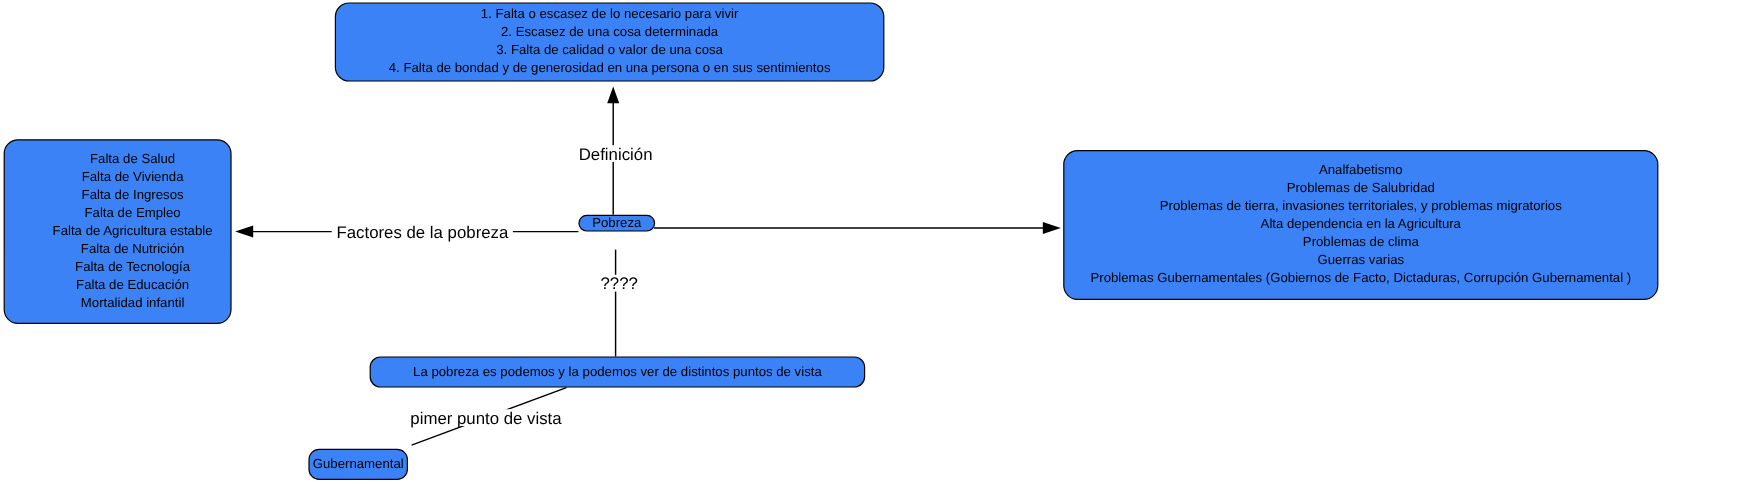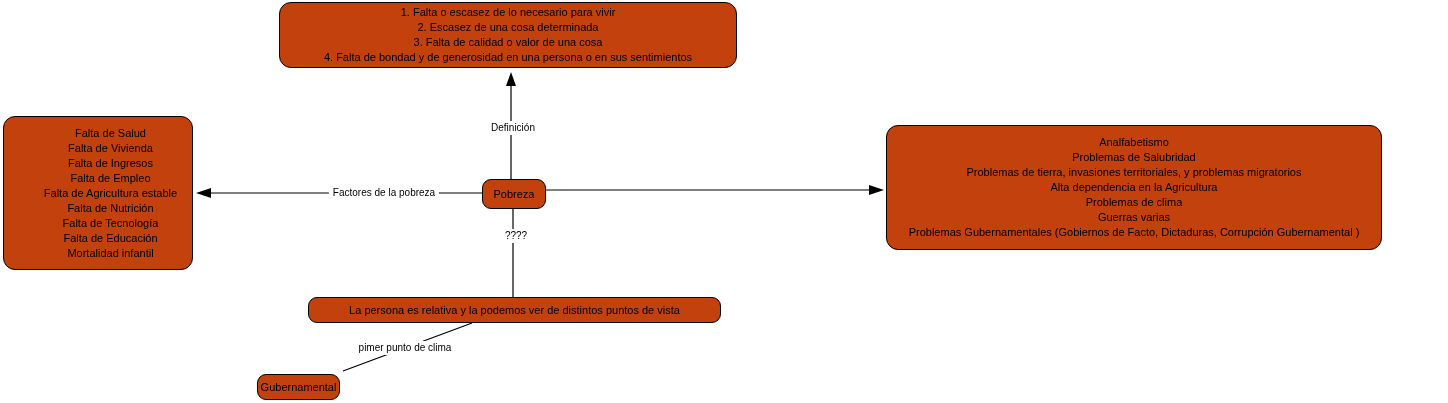--- a/index.html
+++ b/index.html
@@ -14,21 +14,21 @@
   }
   .edges {
     position: absolute;
     left: 0; top: 0;
     pointer-events: none;
   }
   .edges line { stroke: #000000; stroke-width: 1.2; }
   .edges polygon { fill: #000000; }
   .node {
     position: absolute;
-    background: #c2410c;
+    background: #3b82f6;
     border: 1.2px solid #000000;
     display: flex;
     align-items: center;
     justify-content: center;
     box-sizing: border-box;
   }
   .node.big { border-radius: 12px; }
   .node.small { border-radius: 9px; }
   .node-text {
     white-space: pre-line;
@@ -36,35 +36,35 @@
     font-size: 11px;
     line-height: 15px;
     padding: 0 4px;
   }
   .node.small .node-text { line-height: 12px; padding: 0 8px; }
   .edge-label {
     position: absolute;
     transform: translate(-50%, -50%);
     background: #ffffff;
     padding: 0 4px;
-    font-size: 10px;
+    font-size: 14px;
     line-height: 14px;
     white-space: pre-line;
     text-align: center;
   }
   
   #node-definitions   { left: 279px; top: 2px;   width: 458px; height: 66px; }
   #node-factors       { left: 3px;   top: 116px; width: 190px; height: 154px; padding-left: 25px; }
   #node-problems      { left: 886px; top: 125px; width: 496px; height: 125px; }
-  #node-pobreza       { left: 482px; top: 179px; width: 64px;  height: 30px; }
+  #node-pobreza       { left: 482px; top: 179px; width: 64px;  height: 14px; }
   #node-relativity    { left: 308px; top: 297px; width: 413px; height: 26px; }
   #node-materialista  { left: 257px; top: 374px; width: 83px;  height: 26px; }
   
   #label-definicion   { left: 513px; top: 128px; }
-  #label-factores     { left: 384px; top: 193px; }
+  #label-factores     { left: 352px; top: 193px; }
   #label-influyen     { left: 652px; top: 187px; }
   #label-unknown      { left: 516px; top: 236px; }
   #label-punto        { left: 405px; top: 348px; }
 </style>
 </head>
 <body>
 
 <div class="canvas">
 
   <svg class="edges" width="1448" height="403">
@@ -110,25 +110,25 @@
 Problemas de clima
 Guerras varias
 Problemas Gubernamentales (Gobiernos de Facto, Dictaduras, Corrupción Gubernamental )</div>
   </div>
 
   <div class="node small" id="node-pobreza">
     <div class="node-text">Pobreza</div>
   </div>
 
   <div class="node small" id="node-relativity">
-    <div class="node-text">La persona es relativa y la podemos ver de distintos puntos de vista</div>
+    <div class="node-text">La pobreza es podemos y la podemos ver de distintos puntos de vista</div>
   </div>
 
   <div class="node small" id="node-materialista">
     <div class="node-text">Gubernamental</div>
   </div>
 
   <div class="edge-label" id="label-definicion">Definición</div>
   <div class="edge-label" id="label-factores">Factores de la pobreza</div>
   <div class="edge-label" id="label-unknown">????</div>
-  <div class="edge-label" id="label-punto">pimer punto de clima</div>
+  <div class="edge-label" id="label-punto">pimer punto de vista</div>
 
 </div>
 
 </body></html>

